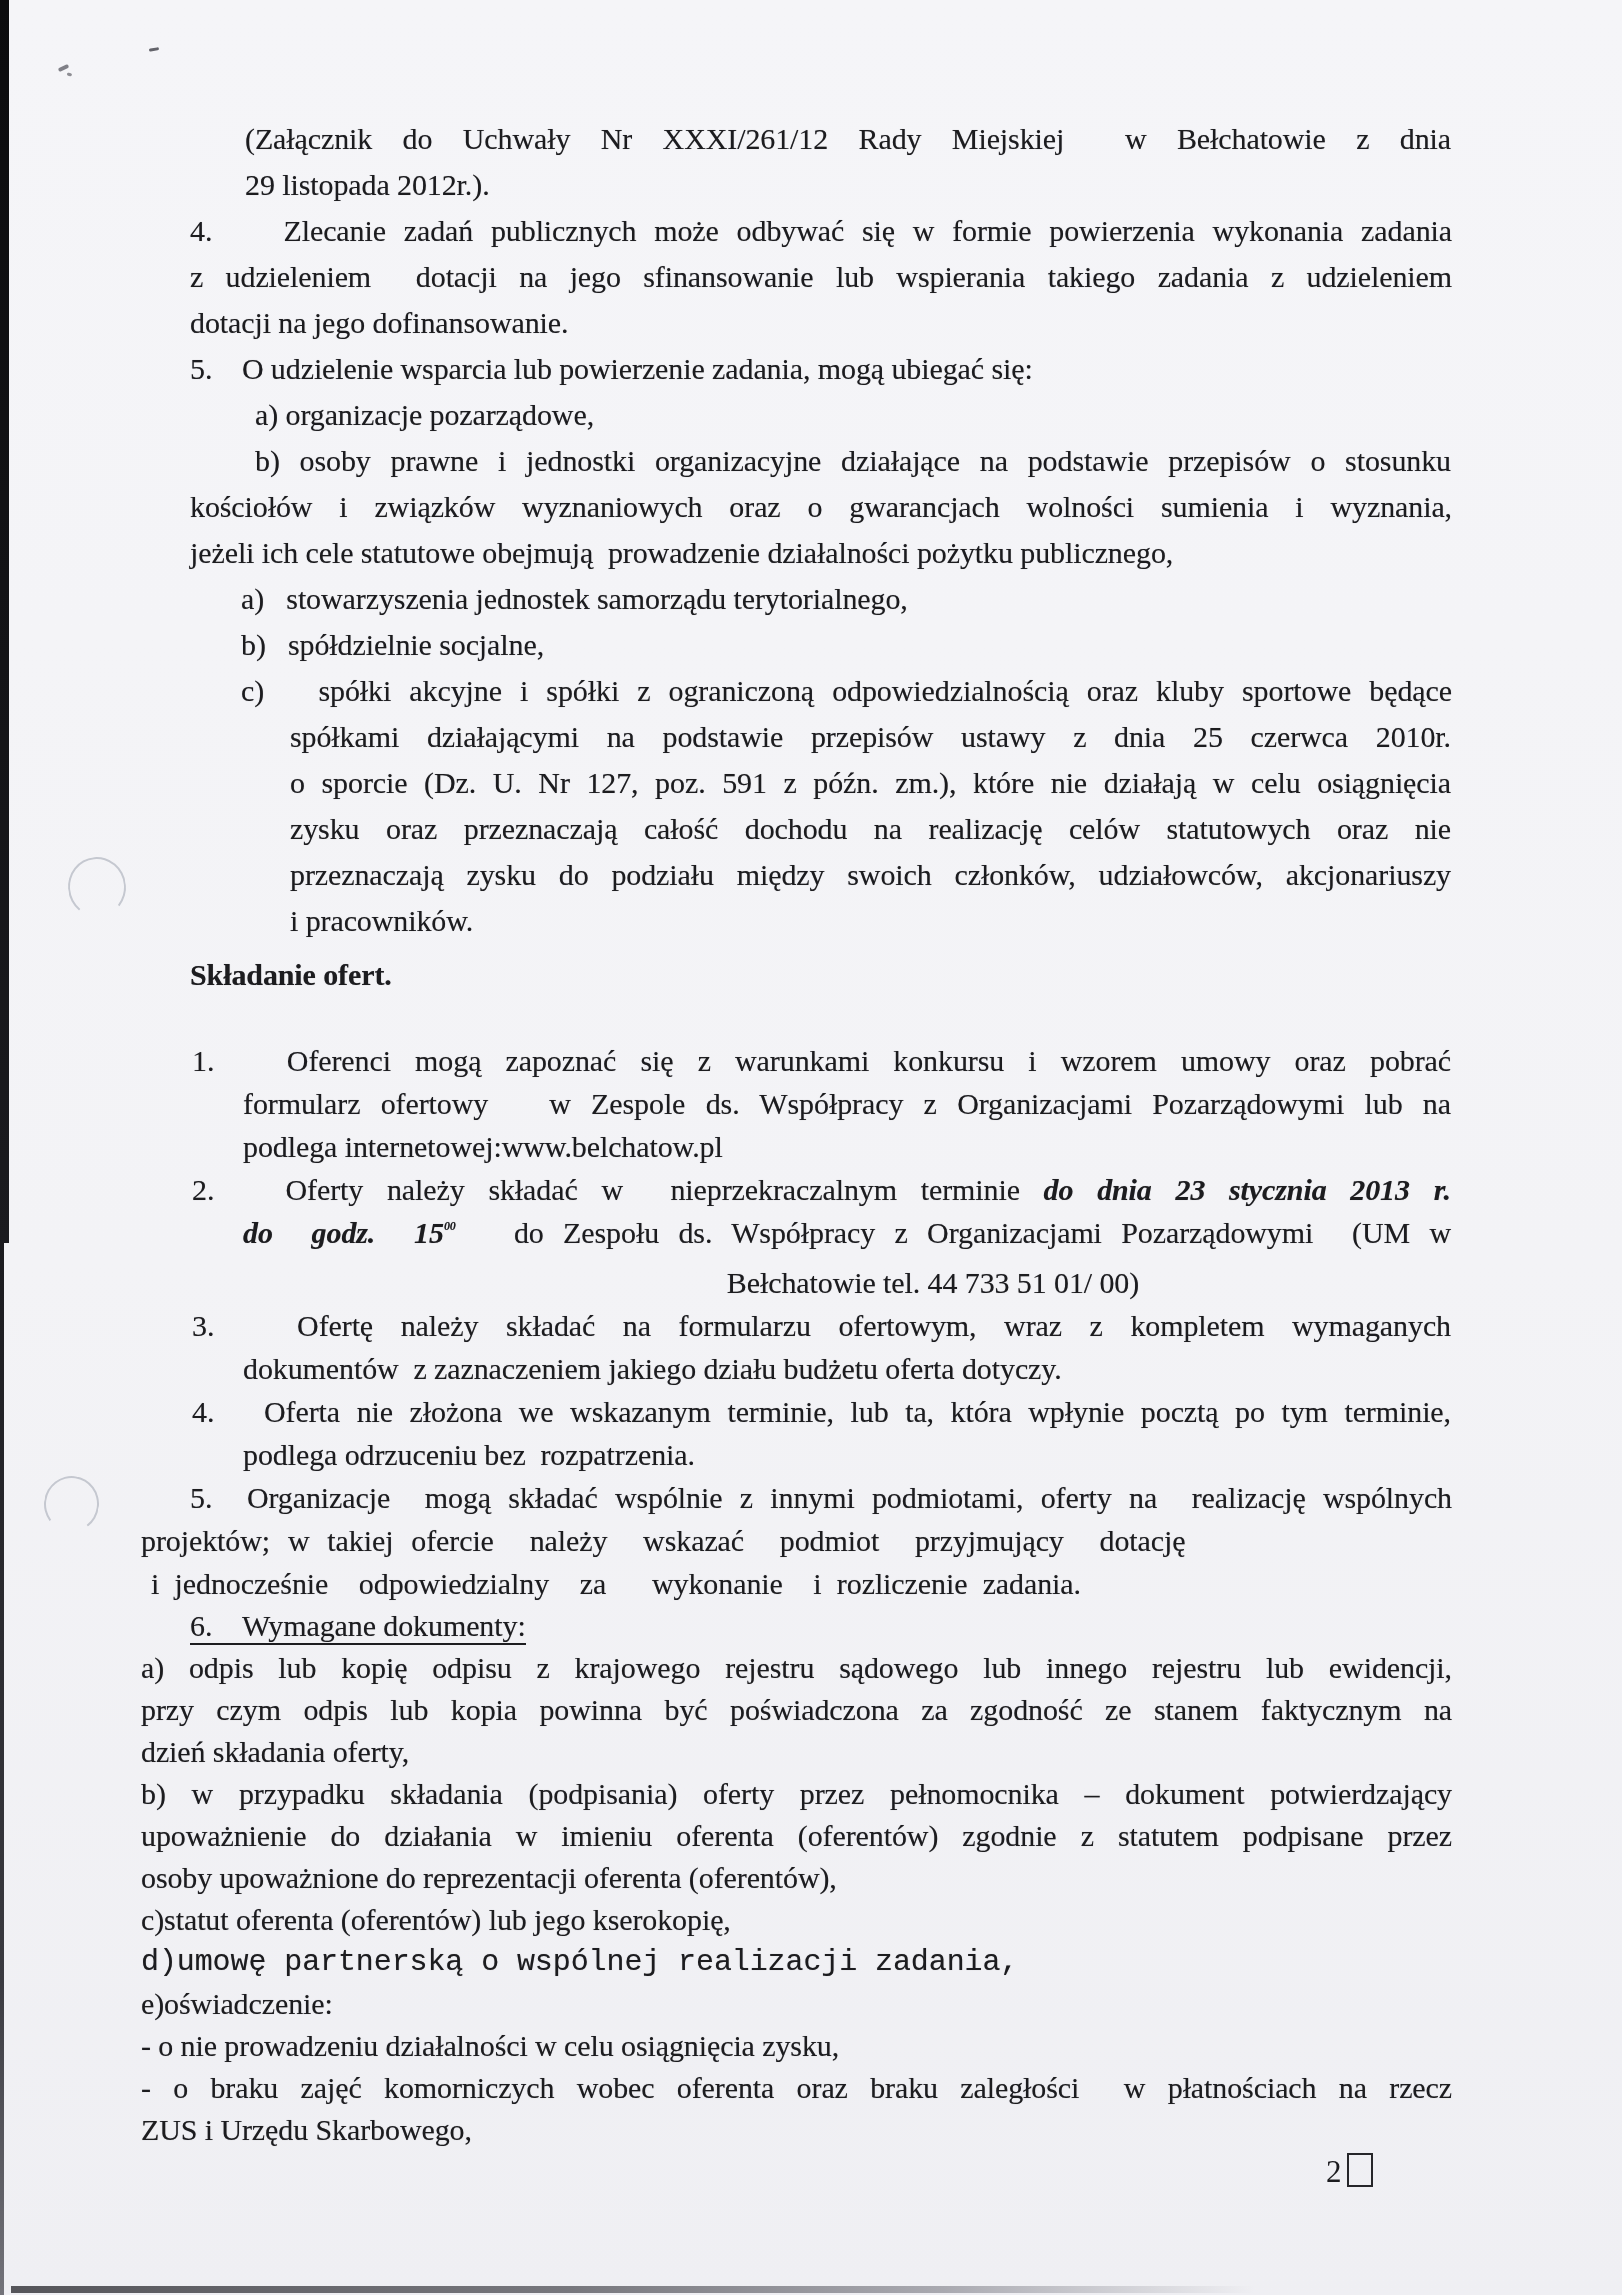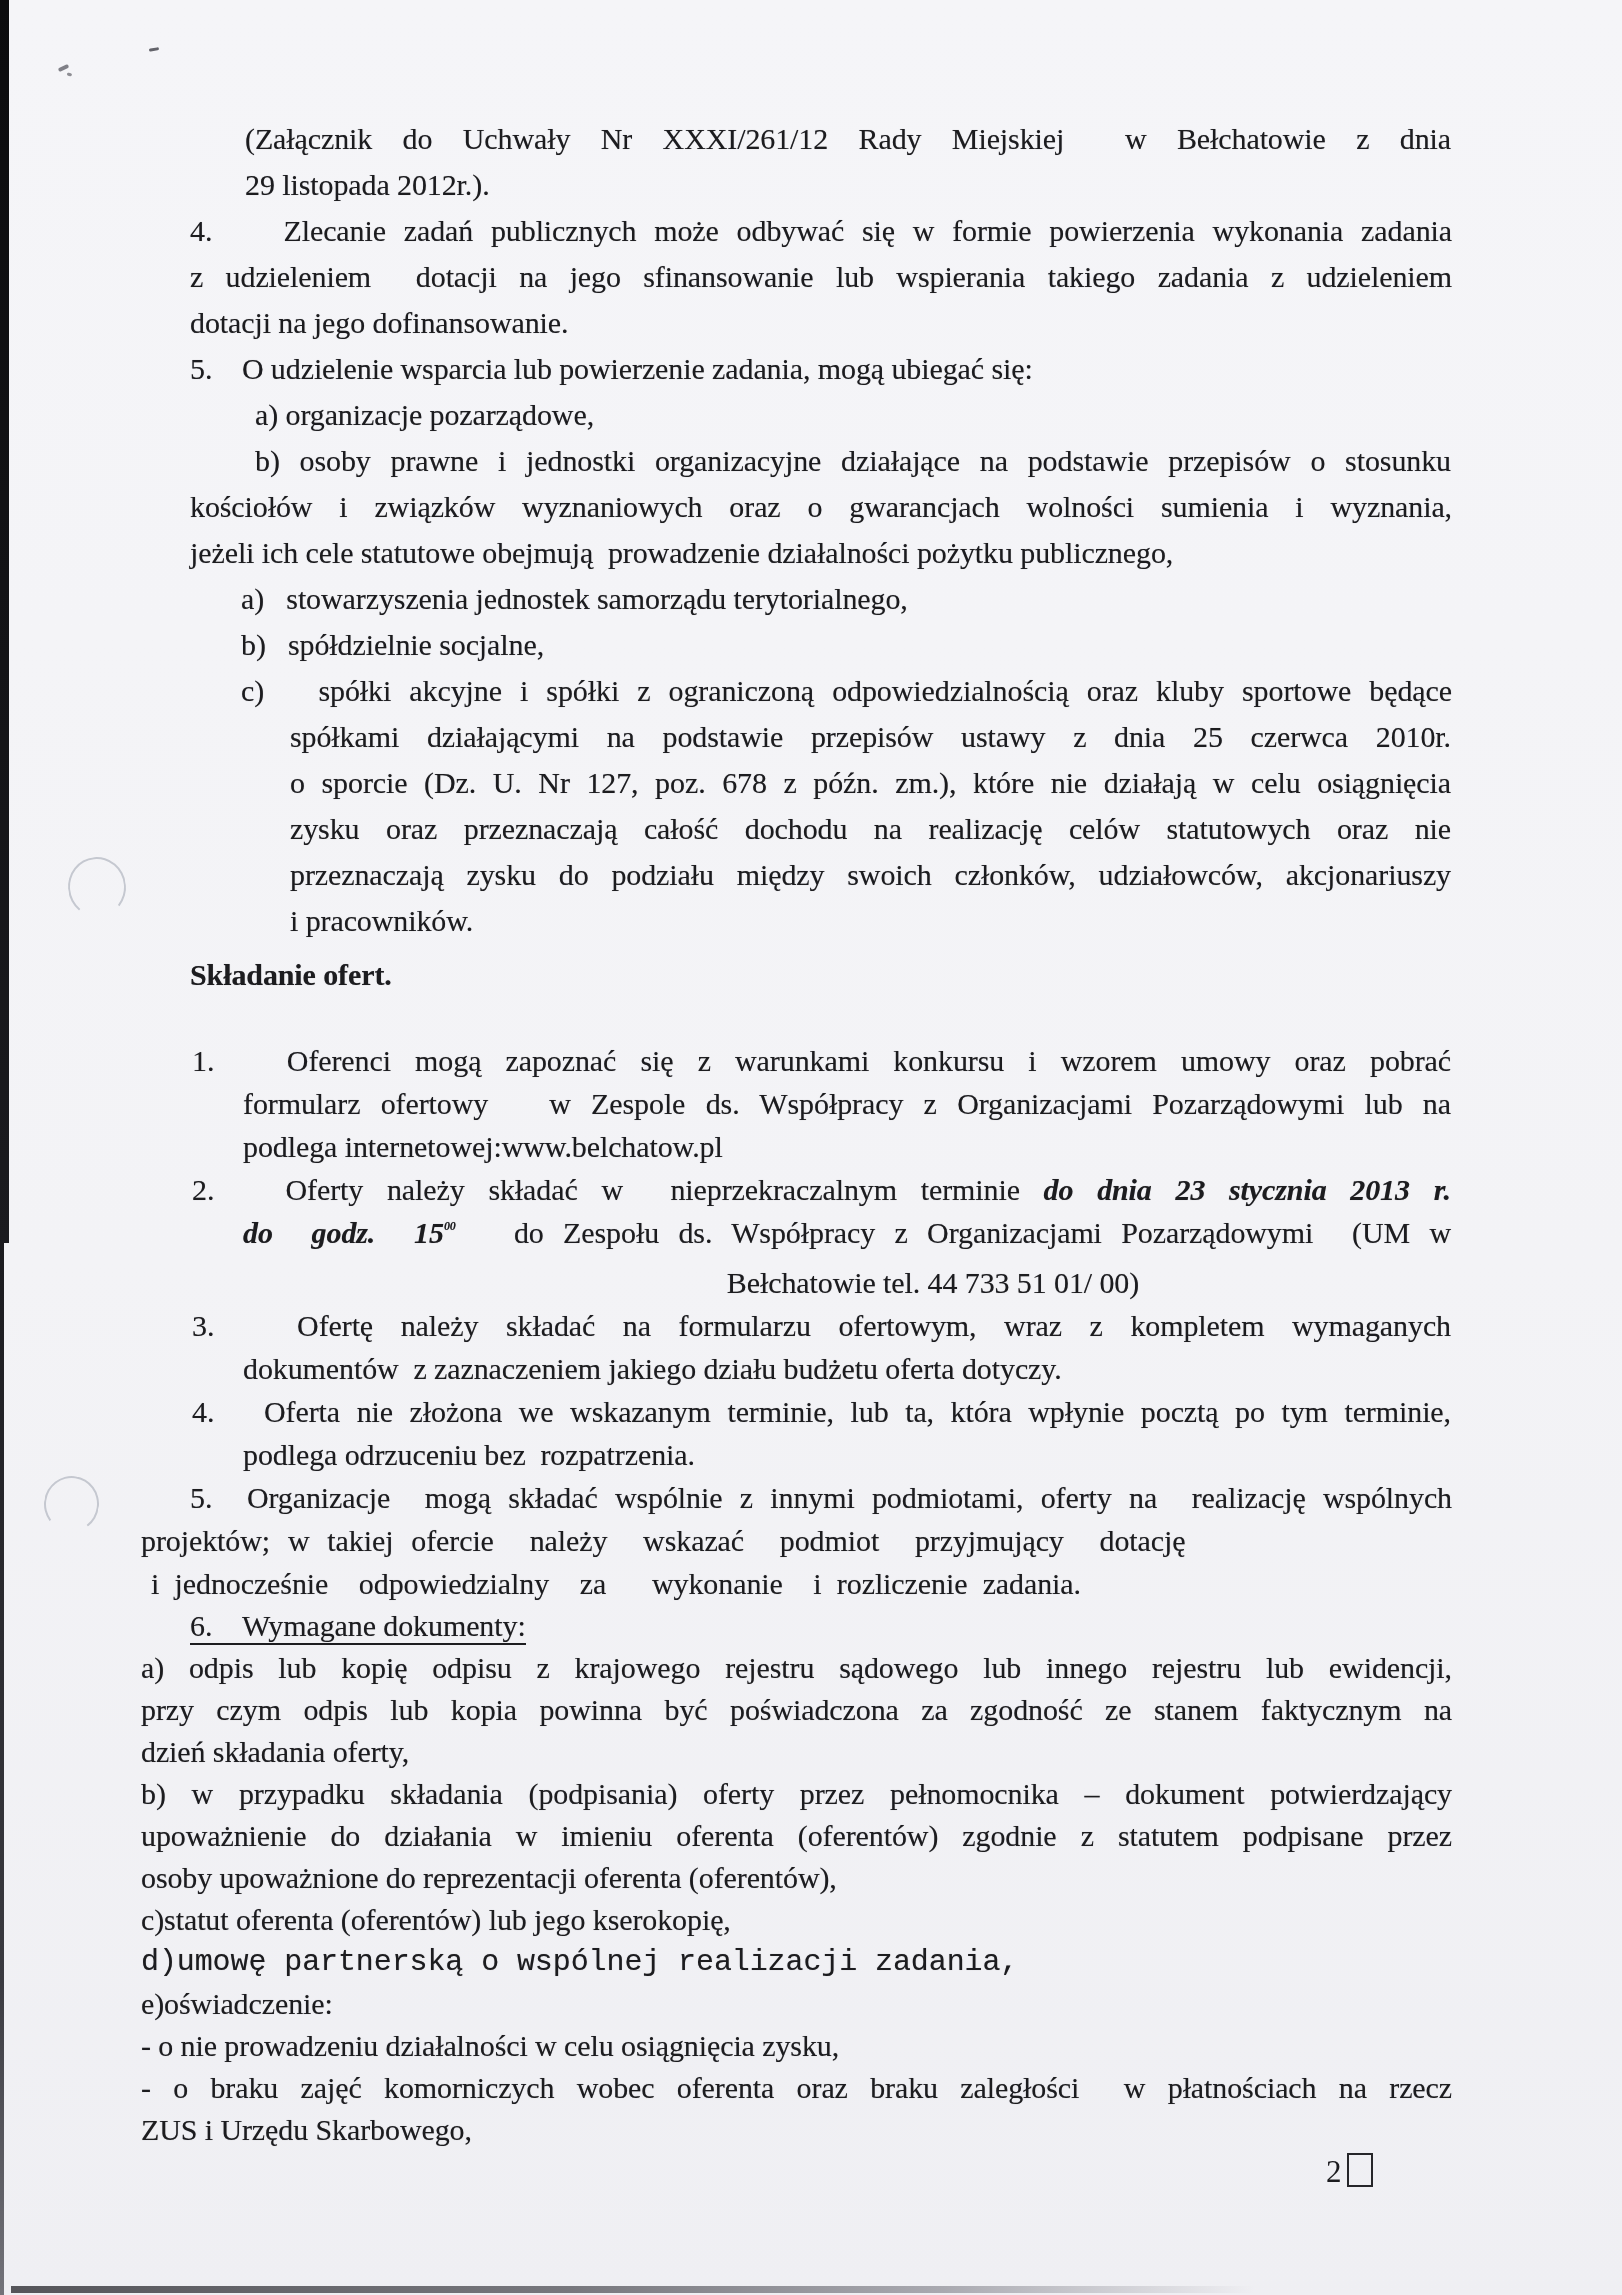--- a/index.html
+++ b/index.html
@@ -56,21 +56,21 @@
       <div class="line" style="margin-left: 190px;"><span class="">dotacji na jego dofinansowanie.</span></div>
       <div class="line" style="margin-left: 190px;"><span class="">5.&nbsp;&nbsp;&nbsp; O udzielenie wsparcia lub powierzenie zadania, mogą ubiegać się:</span></div>
       <div class="line" style="margin-left: 255px;"><span class="">a) organizacje pozarządowe,</span></div>
       <div class="line j" style="margin-left: 255px; width: 1196px;"><span class="">b) osoby prawne i jednostki organizacyjne działające na podstawie przepisów o stosunku</span></div>
       <div class="line j" style="margin-left: 190px; width: 1262px;"><span class="">kościołów i związków wyznaniowych oraz o gwarancjach wolności sumienia i wyznania,</span></div>
       <div class="line" style="margin-left: 190px;"><span class="">jeżeli ich cele statutowe obejmują &nbsp;prowadzenie działalności pożytku publicznego,</span></div>
       <div class="line" style="margin-left: 241px;"><span class="">a)&nbsp;&nbsp;&nbsp;stowarzyszenia jednostek samorządu terytorialnego,</span></div>
       <div class="line" style="margin-left: 241px;"><span class="">b)&nbsp;&nbsp;&nbsp;spółdzielnie socjalne,</span></div>
       <div class="line j" style="margin-left: 241px; width: 1211px;"><span class="">c)&nbsp;&nbsp;&nbsp;spółki akcyjne i spółki z ograniczoną odpowiedzialnością oraz kluby sportowe będące</span></div>
       <div class="line j" style="margin-left: 290px; width: 1161px;"><span class="">spółkami działającymi na podstawie przepisów ustawy z dnia 25 czerwca 2010r.</span></div>
-      <div class="line j" style="margin-left: 290px; width: 1161px;"><span class="">o sporcie (Dz. U. Nr 127, poz. 678 z późn. zm.), które nie działają w celu osiągnięcia</span></div>
+      <div class="line j" style="margin-left: 290px; width: 1161px;"><span class="">o sporcie (Dz. U. Nr 127, poz. 591 z późn. zm.), które nie działają w celu osiągnięcia</span></div>
       <div class="line j" style="margin-left: 290px; width: 1161px;"><span class="">zysku oraz przeznaczają całość dochodu na realizację celów statutowych oraz nie</span></div>
       <div class="line j" style="margin-left: 290px; width: 1161px;"><span class="">przeznaczają zysku do podziału między swoich członków, udziałowców, akcjonariuszy</span></div>
       <div class="line" style="margin-left: 290px;"><span class="">i pracowników.</span></div>
     </div>
     <div class="section" style="line-height: 43px;">
       <div class="line b" style="margin-left: 190px; margin-top: 9.2px;"><span class="">Składanie ofert.</span></div>
       <div class="line j" style="margin-left: 192px; width: 1259px; margin-top: 43px;"><span class="">1.&nbsp;&nbsp; Oferenci mogą zapoznać się z warunkami konkursu i wzorem umowy oraz pobrać</span></div>
       <div class="line j" style="margin-left: 243px; width: 1208px;"><span class="">formularz ofertowy &nbsp; w Zespole ds. Współpracy z Organizacjami Pozarządowymi lub na</span></div>
       <div class="line" style="margin-left: 243px;"><span class="">podlega internetowej:www.belchatow.pl</span></div>
       <div class="line j" style="margin-left: 192px; width: 1259px;"><span class="">2.&nbsp;&nbsp; Oferty należy składać w &nbsp;nieprzekraczalnym terminie </span><span class="bi">do dnia 23 stycznia 2013 r.</span></div>

